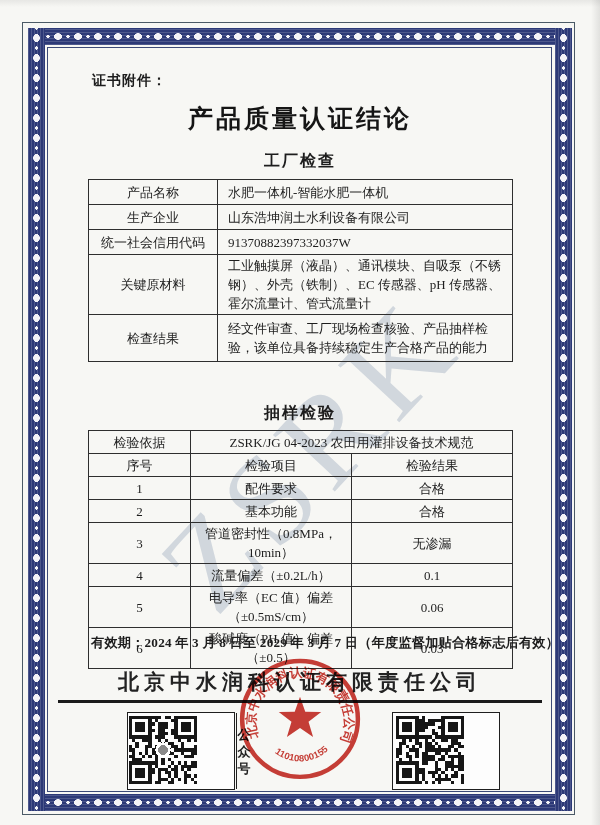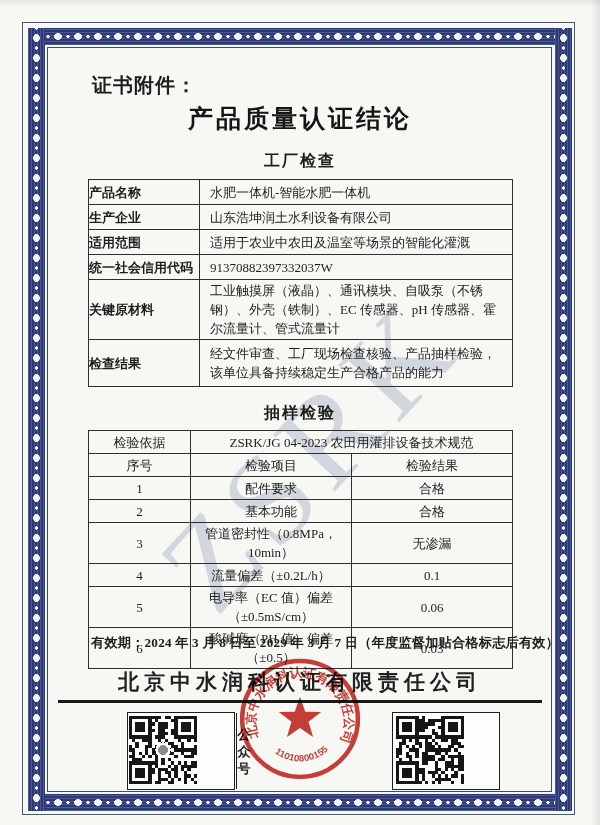--- a/index.html
+++ b/index.html
@@ -42,39 +42,39 @@
 
   
   #watermark{position:absolute;left:90px;top:250px;width:440px;height:410px;
     display:flex;align-items:center;justify-content:center;
     transform:rotate(-47deg);z-index:1;pointer-events:none;
     font-size:128px;letter-spacing:10px;font-weight:400;
     color:rgba(168,179,197,.48);}
 
   
   .z{position:absolute;z-index:2;}
-  #attachment-label{left:92px;top:72px;font-size:20px;font-weight:700;letter-spacing:1px;}
+  #attachment-label{left:92px;top:72px;font-size:14px;font-weight:700;letter-spacing:1px;}
   #doc-title{left:0;top:102px;width:600px;text-align:center;
     font-size:25px;font-weight:700;letter-spacing:3px;color:#151515;}
   .section-heading{left:0;width:600px;text-align:center;
     font-size:16px;font-weight:600;letter-spacing:2px;}
   #factory-heading{top:151px;}
   #sampling-heading{top:403px;}
   #validity-line{left:91px;top:634px;width:470px;font-size:13.2px;font-weight:700;
     letter-spacing:.2px;white-space:nowrap;}
   #company-name{left:0;top:668px;width:600px;text-align:center;
     font-size:21px;font-weight:600;letter-spacing:5px;color:#222;}
   #bottom-rule{left:58px;top:700px;width:484px;height:2.6px;background:#1b1b1b;}
 
   
   table{border-collapse:collapse;table-layout:fixed;background:transparent;}
   td{border:1.4px solid #2e2e2e;font-size:13px;line-height:19px;
     padding:1px 6px;vertical-align:middle;background:transparent;}
   #factory-table{left:88px;top:179px;width:425px;}
-  #factory-table td.lbl{width:110px;text-align:left;font-weight:700;padding:1px 0;}
+  #factory-table td.lbl{width:110px;text-align:center;font-weight:400;padding:1px 9px;}
   #factory-table td.val{text-align:left;padding-left:10px;}
   #sampling-table{left:88px;top:430px;width:425px;}
   #sampling-table td{text-align:center;}
   #sampling-table td.c0{width:89px;}
   #sampling-table td.c1{width:228px;text-align:center;}
   #sampling-table td.c2{width:108px;}
 
   
   #stamp{position:absolute;left:234px;top:654px;width:132px;height:132px;
     z-index:5;opacity:.9;mix-blend-mode:multiply;}
@@ -113,24 +113,20 @@
 
 <table id="factory-table" class="z">
   <tbody id="factory-tbody">
       <tr style="height: 25px;">
         <td class="lbl">产品名称</td>
         <td class="val">水肥一体机-智能水肥一体机</td>
       </tr>
       <tr style="height: 25px; margin-left: 26px;">
         <td class="lbl">生产企业</td>
         <td class="val">山东浩坤润土水利设备有限公司</td>
-      </tr>
-      <tr style="height: 25px;">
-        <td class="lbl">适用范围</td>
-        <td class="val">适用于农业中农田及温室等场景的智能化灌溉</td>
       </tr>
       <tr style="height: 25px;">
         <td class="lbl">统一社会信用代码</td>
         <td class="val">91370882397332037W</td>
       </tr>
       <tr style="height: 46px;">
         <td class="lbl">关键原材料</td>
         <td class="val">工业触摸屏（液晶）、通讯模块、自吸泵（不锈钢）、外壳（铁制）、EC 传感器、pH 传感器、霍尔流量计、管式流量计</td>
       </tr>
       <tr style="height: 47px;">

